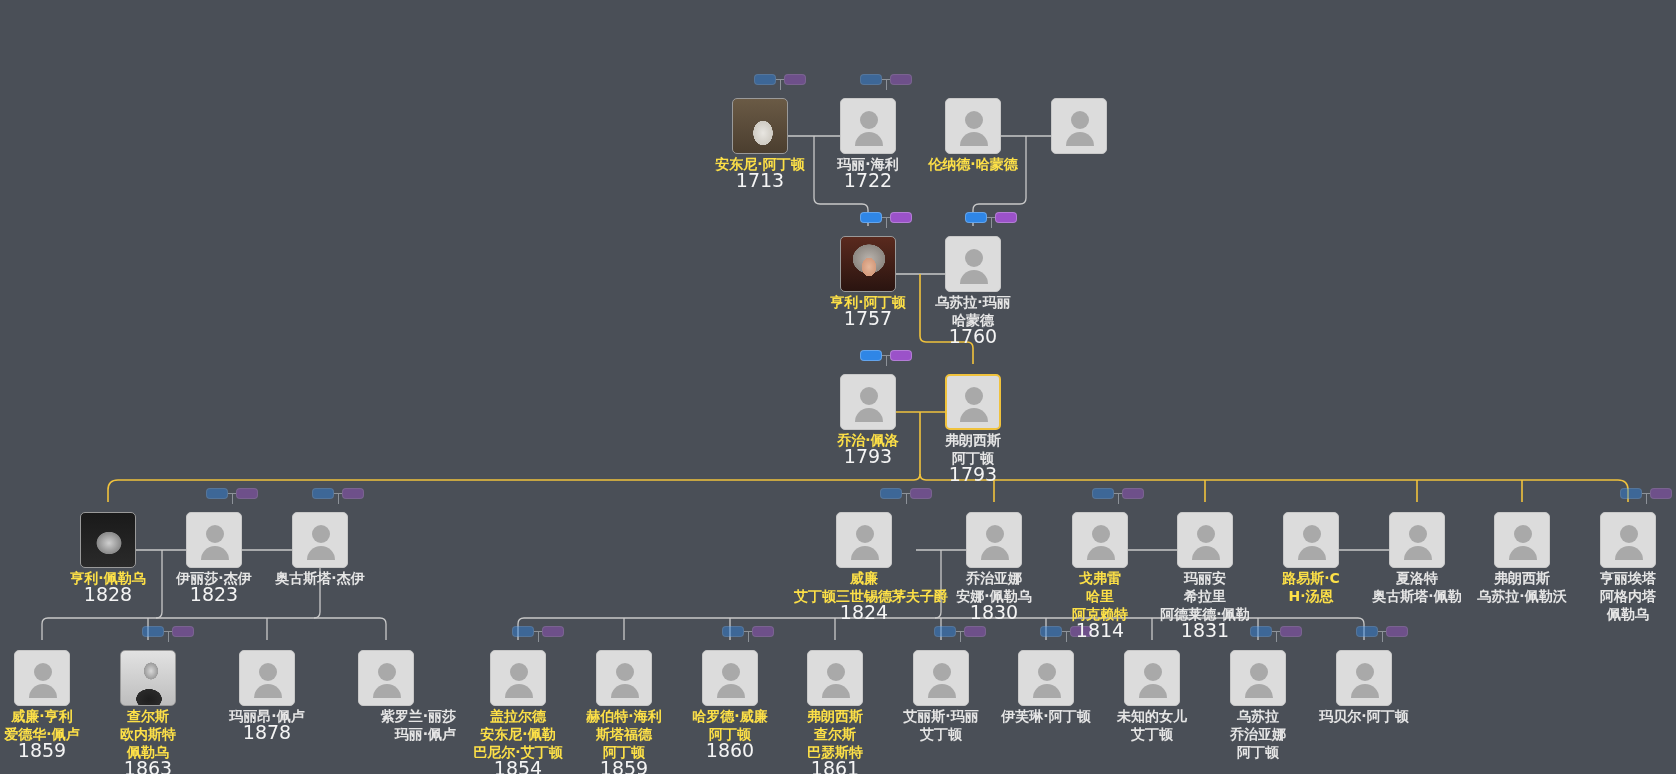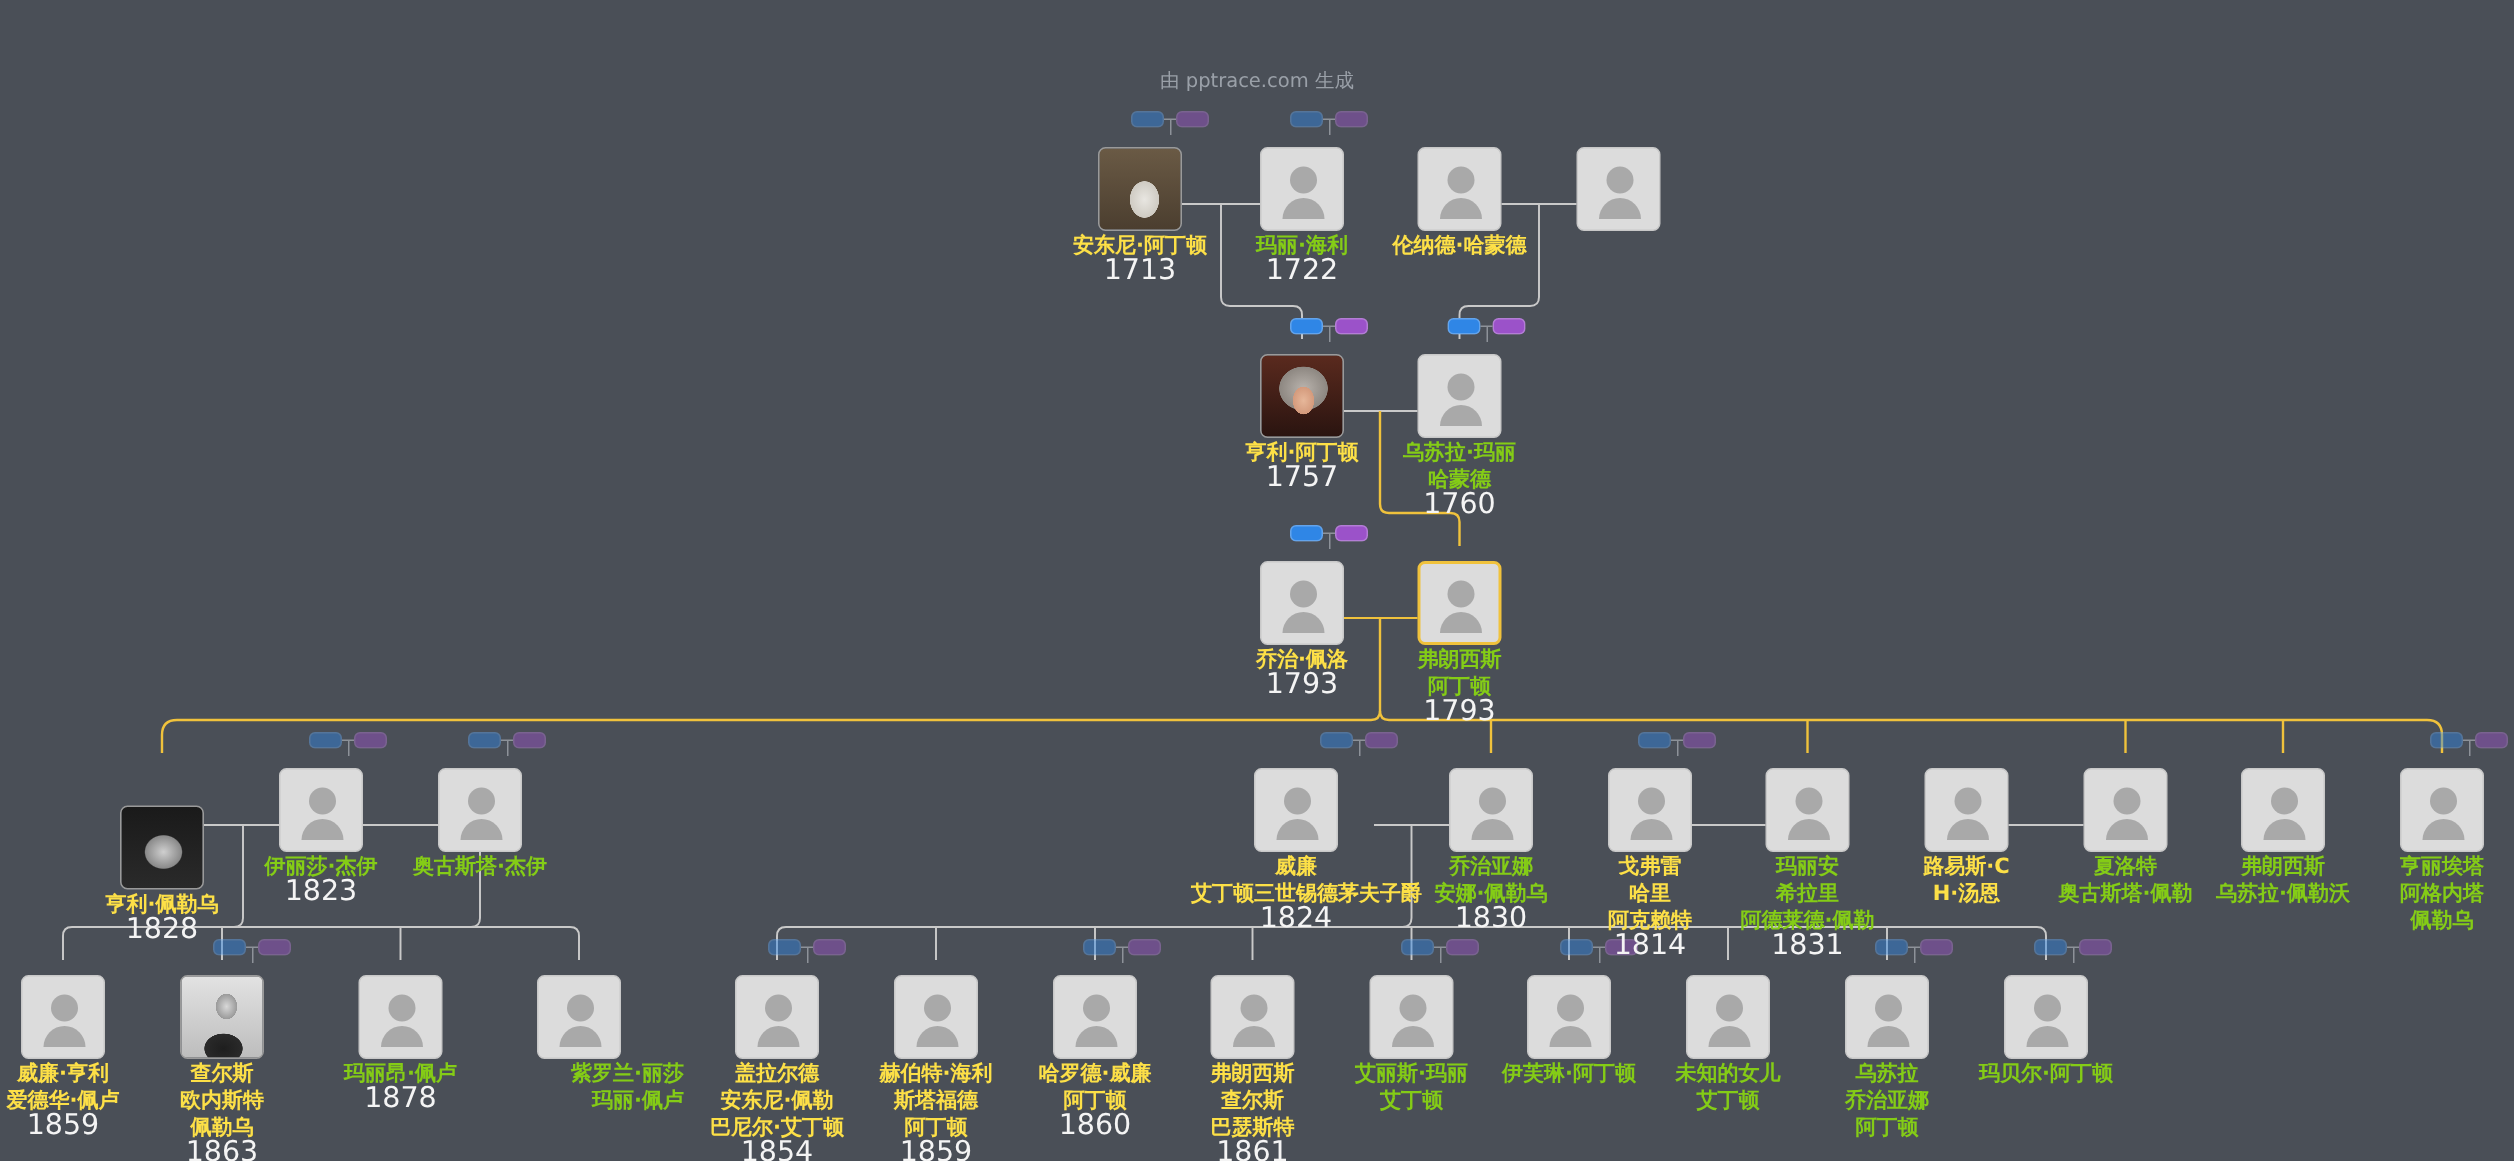--- a/index.html
+++ b/index.html
@@ -11,21 +11,21 @@
   .person{position:absolute;width:140px;margin-left:-70px;text-align:center;}
   .avatar{width:56px;height:56px;margin:0 auto;background:#dcdcdc;border-radius:5px;position:relative;box-sizing:border-box;border:1px solid #c8c8c8;overflow:hidden;}
   .avatar.focus{border:2px solid #f0c23c;}
   .avatar .head{position:absolute;left:19px;top:12px;width:18px;height:18px;border-radius:50%;background:#a9a9a9;}
   .avatar .body{position:absolute;left:14px;top:33px;width:28px;height:14px;border-radius:14px 14px 0 0;background:#a9a9a9;}
   .avatar.focus .head{left:18px;top:11px;}
   .avatar.focus .body{left:13px;top:32px;}
   .avatar.photo{border:1px solid #9a9a9a;}
   .name{font-size:14px;font-weight:bold;line-height:16px;margin-top:2px;white-space:nowrap;}
   .name.m{color:#fde047;}
-  .name.f{color:#84cc16;}
+  .name.f{color:#e5e5e5;}
   .year{font-size:19px;color:#f4f4f4;line-height:16px;}
   .pill{position:absolute;width:22px;height:11px;border-radius:4px;box-sizing:border-box;border:1px solid rgba(255,255,255,0.25);}
   .pill.b{background:#2f86e6;}
   .pill.p{background:#9b52c9;}
   .pill.dim{opacity:.45;}
 </style>
 </head>
 <body>
 
 <div id="stage">
@@ -66,21 +66,20 @@
       <path d="M920 274 V336 Q920 342 926 342 H967 Q973 342 973 348 V364"></path>
       <path d="M920 412 V474 Q920 480 914 480 H118 Q108 480 108 490 V502"></path>
       <path d="M920 474 Q920 480 926 480 H1618 Q1628 480 1628 490 V502"></path>
       <path d="M994 480 V502"></path>
       <path d="M1205 480 V502"></path>
       <path d="M1417 480 V502"></path>
       <path d="M1522 480 V502"></path>
     </g>
   </svg>
 
-  <div class="subtitle">由 pptrace.com 生成</div>
 
   <div id="badges">
       <div style="position: absolute; width: 1px; height: 10px; background: rgb(141, 146, 153); left: 780px; top: 80px;"></div>
       <div style="position: absolute; height: 1px; width: 8px; background: rgb(141, 146, 153); left: 776px; top: 79px;"></div>
       <div class="pill b dim" style="left: 754px; top: 74px;"></div>
       <div class="pill p dim" style="left: 784px; top: 74px;"></div>
       <div style="position: absolute; width: 1px; height: 10px; background: rgb(141, 146, 153); left: 886px; top: 80px;"></div>
       <div style="position: absolute; height: 1px; width: 8px; background: rgb(141, 146, 153); left: 882px; top: 79px;"></div>
       <div class="pill b dim" style="left: 860px; top: 74px;"></div>
       <div class="pill p dim" style="left: 890px; top: 74px;"></div>
@@ -196,21 +195,21 @@
       </div>
       <div class="person" style="left: 973px; top: 374px;">
         <div class="avatar focus">
           <div class="head"></div>
           <div class="body"></div>
         </div>
         <div class="name f">弗朗西斯</div>
         <div class="name f">阿丁顿</div>
         <div class="year">1793</div>
       </div>
-      <div class="person" style="left: 108px; top: 537px;">
+      <div class="person" style="left: 108px; top: 512px;">
         <div class="avatar photo" style="background: radial-gradient(20px 18px at 28px 30px, rgb(207, 207, 207) 0px, rgb(138, 138, 138) 60%, transparent 64%), linear-gradient(rgb(26, 26, 26), rgb(42, 42, 42));"></div>
         <div class="name m">亨利·佩勒乌</div>
         <div class="year">1828</div>
       </div>
       <div class="person" style="left: 214px; top: 512px;">
         <div class="avatar">
           <div class="head"></div>
           <div class="body"></div>
         </div>
         <div class="name f">伊丽莎·杰伊</div>

